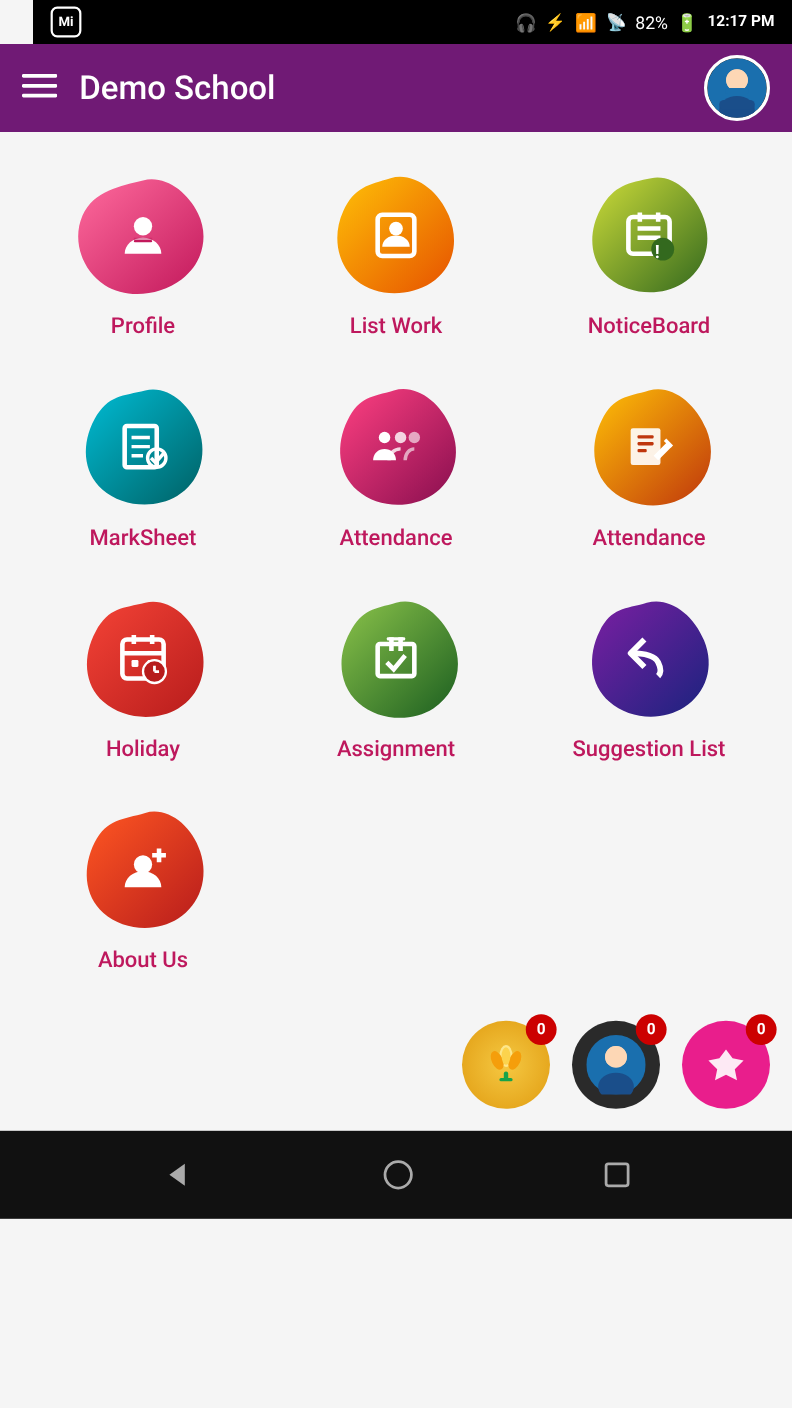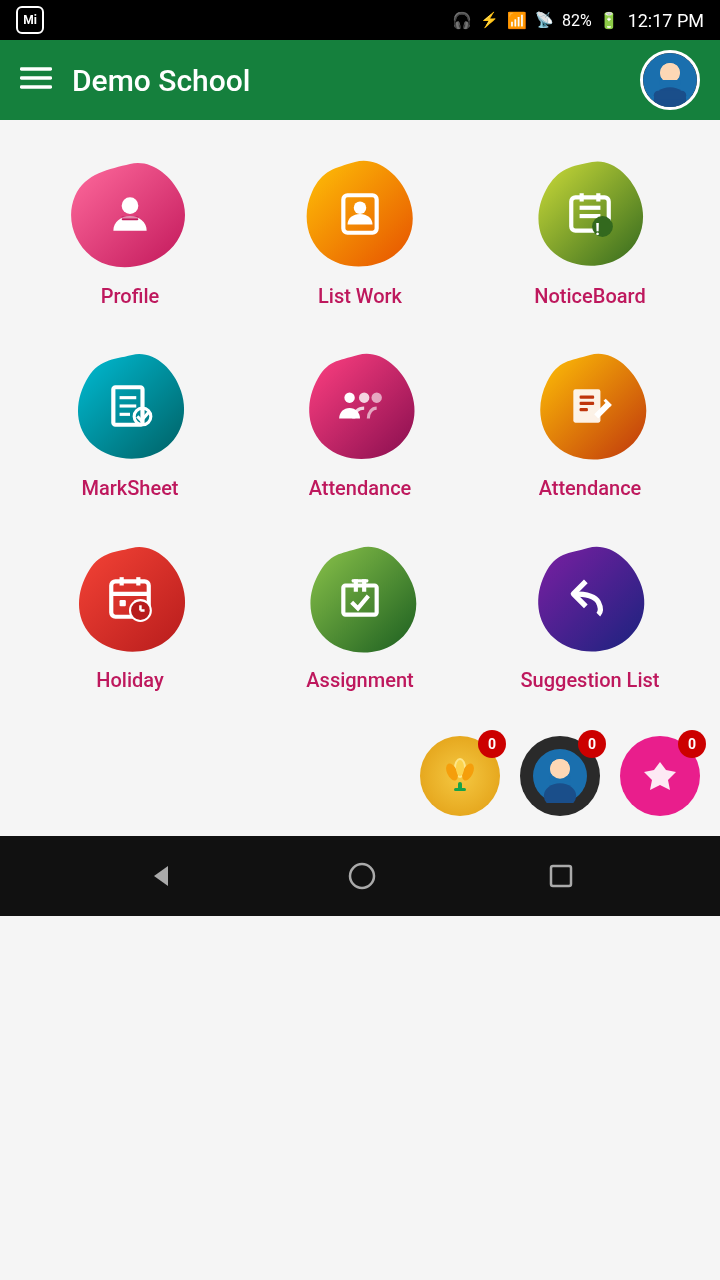--- a/index.html
+++ b/index.html
@@ -15,34 +15,35 @@
     
     .status-bar {
       background: #000;
       color: #fff;
       height: 40px;
       display: flex;
       align-items: center;
       justify-content: space-between;
       padding: 0 16px;
       font-size: 18px;
+      margin-left: 30px;
     }
     .status-left { display: flex; align-items: center; gap: 6px; }
     .status-right { display: flex; align-items: center; gap: 8px; font-size: 16px; }
     .mi-icon {
       width: 28px; height: 28px;
       border: 2px solid #fff;
       border-radius: 6px;
       display: flex; align-items: center; justify-content: center;
       font-size: 12px; font-weight: bold;
     }
 
     
     .top-bar {
-      background: #15803d;
+      background: #701a75;
       height: 80px;
       display: flex;
       align-items: center;
       padding: 0 20px;
       gap: 20px;
     }
     .menu-icon {
       color: #fff;
       font-size: 28px;
       cursor: pointer;
@@ -170,21 +171,21 @@
 
     <span style="font-size:15px;">⚡</span>
 
     <span>📶</span>
 
     <span style="font-size:15px;">📡</span>
 
     <span style="font-size:16px;">82%</span>
     <span>🔋</span>
 
-    <span style="font-size:18px; font-weight:normal;">12:17 PM</span>
+    <span style="font-size:14px; font-weight:bold;">12:17 PM</span>
   </div>
 </div>
 
 <div class="top-bar">
   <div class="menu-icon">
     <svg width="32" height="32" viewBox="0 0 24 24" fill="white">
       <rect y="4" width="24" height="2.5" rx="1"></rect>
       <rect y="10.75" width="24" height="2.5" rx="1"></rect>
       <rect y="17.5" width="24" height="2.5" rx="1"></rect>
     </svg>
@@ -421,20 +422,43 @@
         <svg viewBox="0 0 24 24" xmlns="http://www.w3.org/2000/svg">
 
           <path d="M10 4 L4 10 L10 16" fill="none" stroke="white" stroke-width="2.5" stroke-linejoin="round"></path>
           <path d="M4 10 Q14 10 16 14 Q18 18 16 20" fill="none" stroke="white" stroke-width="2.5"></path>
         </svg>
       </div>
     </div>
     <span class="item-label">Suggestion List</span>
   </div>
 
+  <div class="grid-item">
+    <div class="blob-icon">
+      <svg class="blob-svg" viewBox="0 0 120 120" xmlns="http://www.w3.org/2000/svg">
+        <path d="M62,9 C82,3 104,20 112,44 C120,68 112,92 92,105 C72,118 42,116 24,100 C6,84 5,58 16,36 C27,14 42,15 62,9 Z" fill="url(#grad-au)"></path>
+        <defs>
+          <linearGradient id="grad-au" x1="0%" y1="0%" x2="100%" y2="100%">
+            <stop offset="0%" style="stop-color:#ff5722"></stop>
+            <stop offset="100%" style="stop-color:#b71c1c"></stop>
+          </linearGradient>
+        </defs>
+      </svg>
+      <div class="icon-inner">
+        <svg viewBox="0 0 24 24" xmlns="http://www.w3.org/2000/svg">
+          <circle cx="12" cy="10" r="4" fill="white"></circle>
+          <path d="M4 20c0-4 3.6-7 8-7s8 3 8 7" fill="white"></path>
+
+          <line x1="19" y1="3" x2="19" y2="9" stroke="white" stroke-width="2"></line>
+          <line x1="16" y1="6" x2="22" y2="6" stroke="white" stroke-width="2"></line>
+        </svg>
+      </div>
+    </div>
+    <span class="item-label">About Us</span>
+  </div>
 
 </div>
 
 <div class="bottom-actions">
 
   <div class="bottom-btn">
     <div class="badge">0</div>
     <div class="btn-circle trophy-btn">
       <svg width="44" height="44" viewBox="0 0 44 44" xmlns="http://www.w3.org/2000/svg">
 

